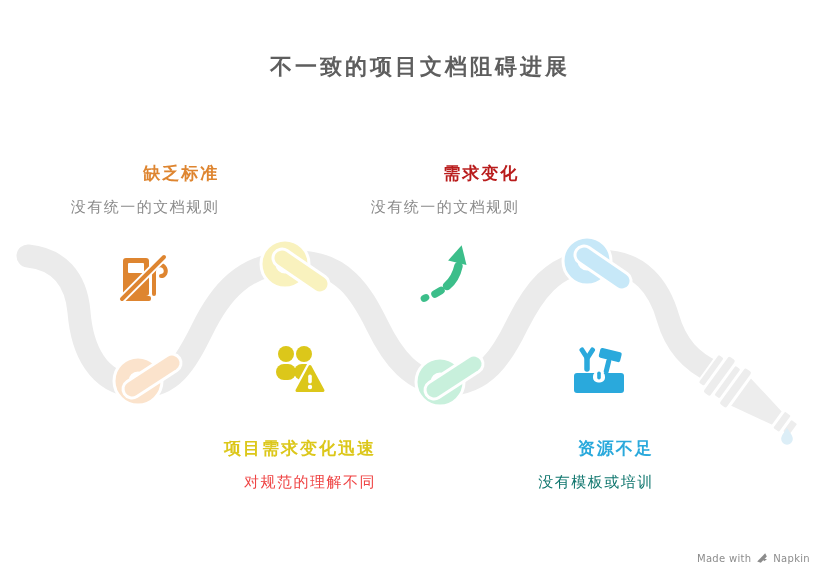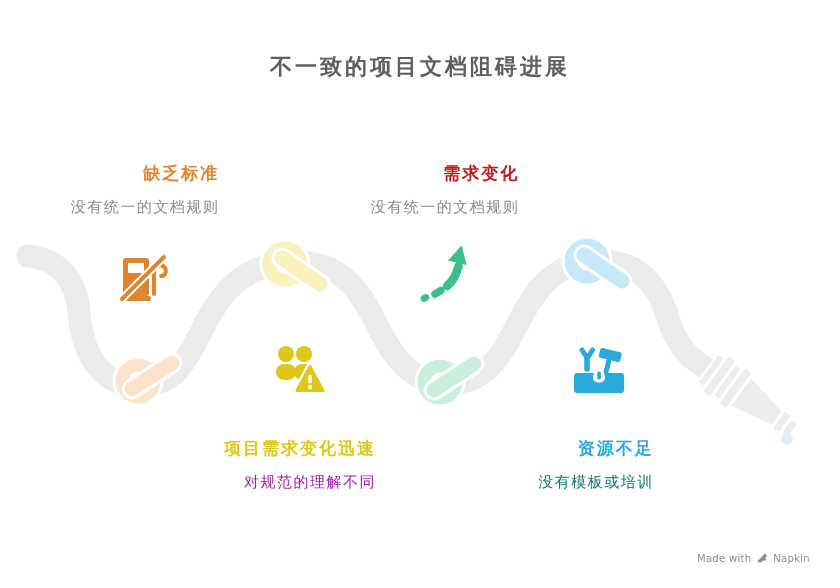--- a/index.html
+++ b/index.html
@@ -118,21 +118,21 @@
     <div class="subtitle" style="color: rgb(138, 138, 138);">没有统一的文档规则</div>
   </div>
 
   <div class="label" style="left:445px;top:162px">
     <div class="heading" style="color: #b91c1c;">需求变化</div>
     <div class="subtitle" style="color: rgb(138, 138, 138);">没有统一的文档规则</div>
   </div>
 
   <div class="label" style="left:300px;top:437px">
     <div class="heading" style="color: rgb(220, 199, 26);">项目需求变化迅速</div>
-    <div class="subtitle" style="color: #a21caf; font-family: Liberation Serif, serif;">对规范的理解不同</div>
+    <div class="subtitle" style="color: #ef4444; font-family: Liberation Serif, serif;">对规范的理解不同</div>
   </div>
 
   <div class="label" style="left:596px;top:437px">
     <div class="heading" style="color: rgb(42, 169, 220);">资源不足</div>
     <div class="subtitle" style="color: #0f766e;">没有模板或培训</div>
   </div>
 
   <div class="credit">
     <span>Made with</span>
     <svg width="12" height="12" viewBox="0 0 12 12">

